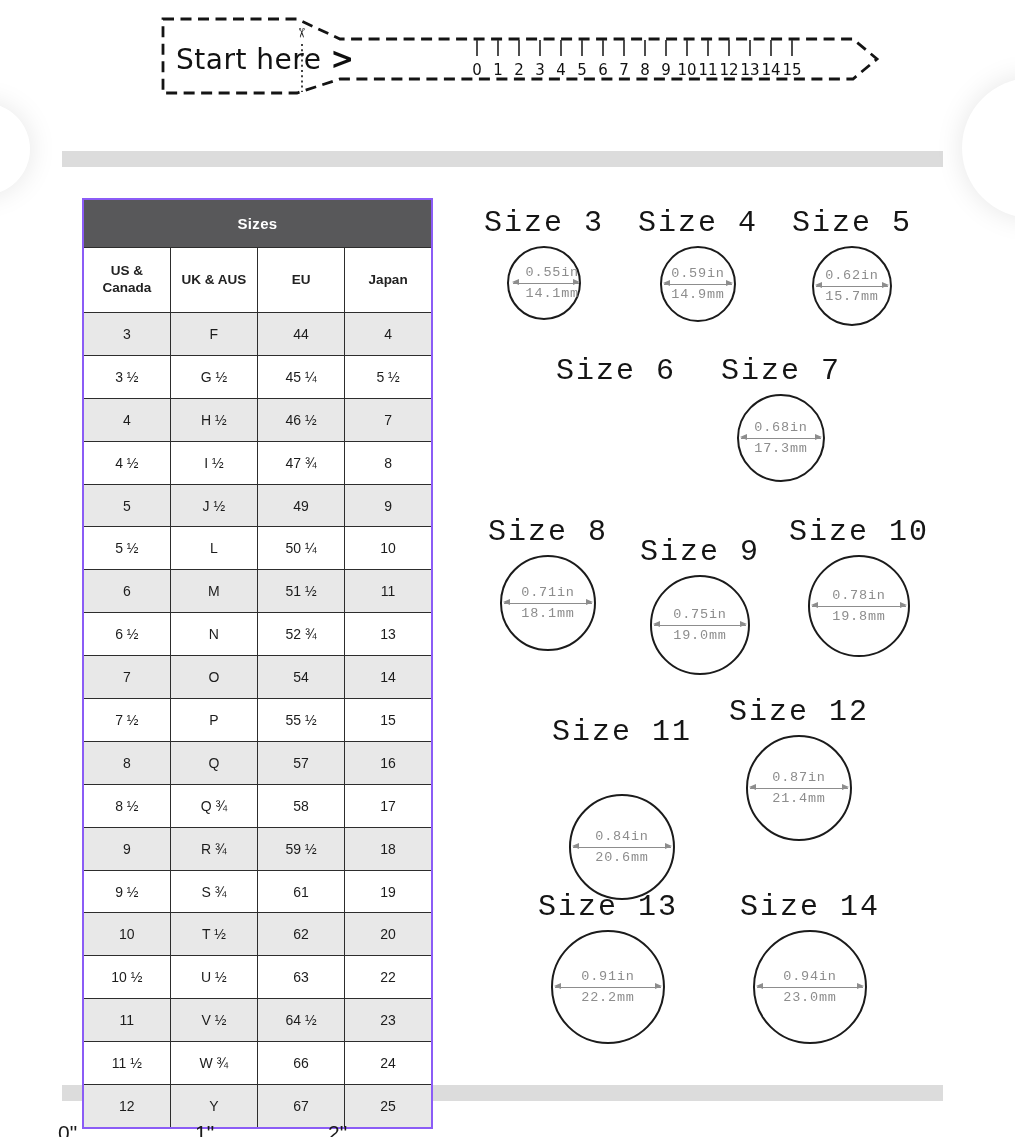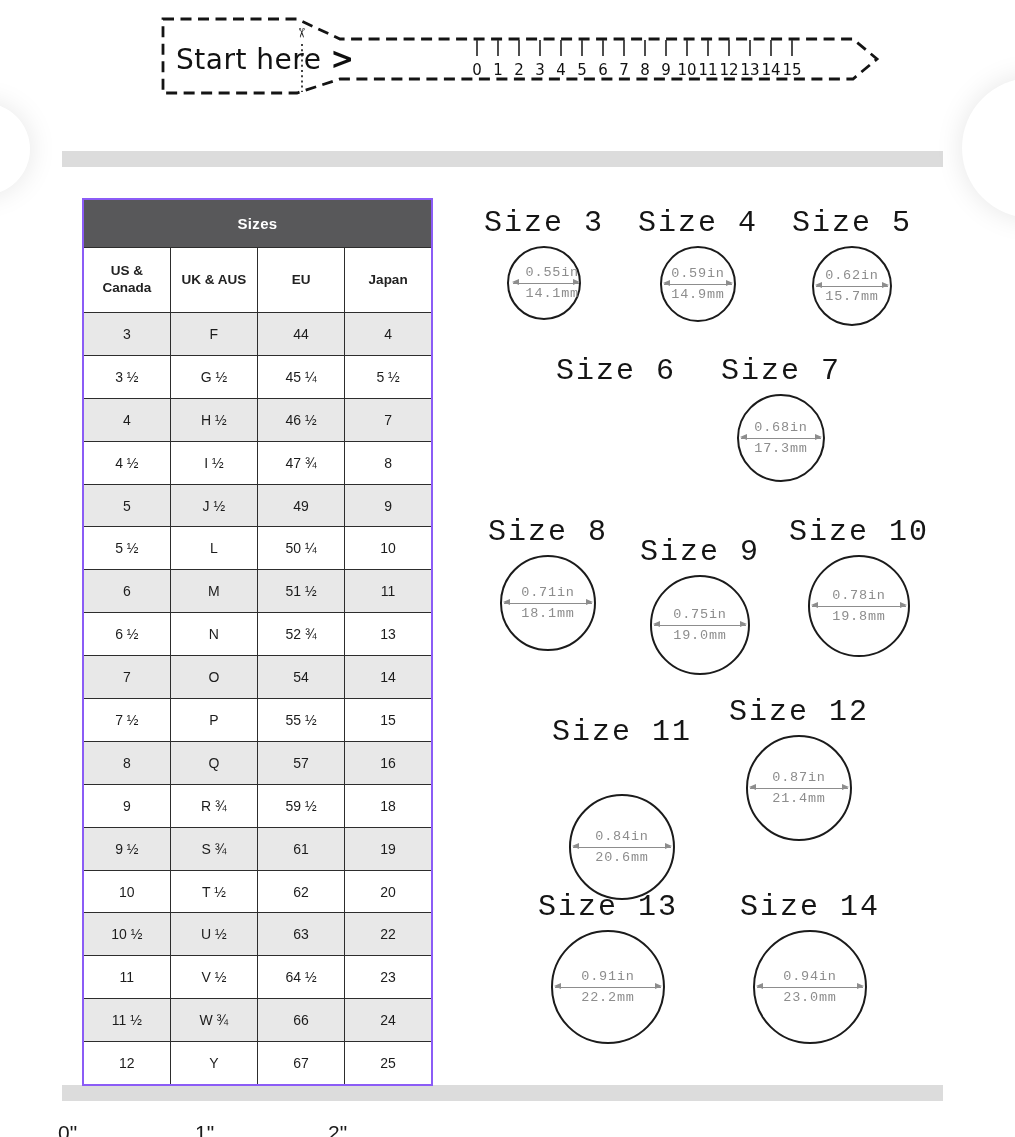--- a/index.html
+++ b/index.html
@@ -199,20 +199,26 @@
           <td>55 ½</td>
           <td>15</td>
         </tr>
         <tr>
           <td>8</td>
           <td>Q</td>
           <td>57</td>
           <td>16</td>
         </tr>
         <tr>
+          <td>8 ½</td>
+          <td>Q ¾</td>
+          <td>58</td>
+          <td>17</td>
+        </tr>
+        <tr>
           <td>9</td>
           <td>R ¾</td>
           <td>59 ½</td>
           <td>18</td>
         </tr>
         <tr>
           <td>9 ½</td>
           <td>S ¾</td>
           <td>61</td>
           <td>19</td>

